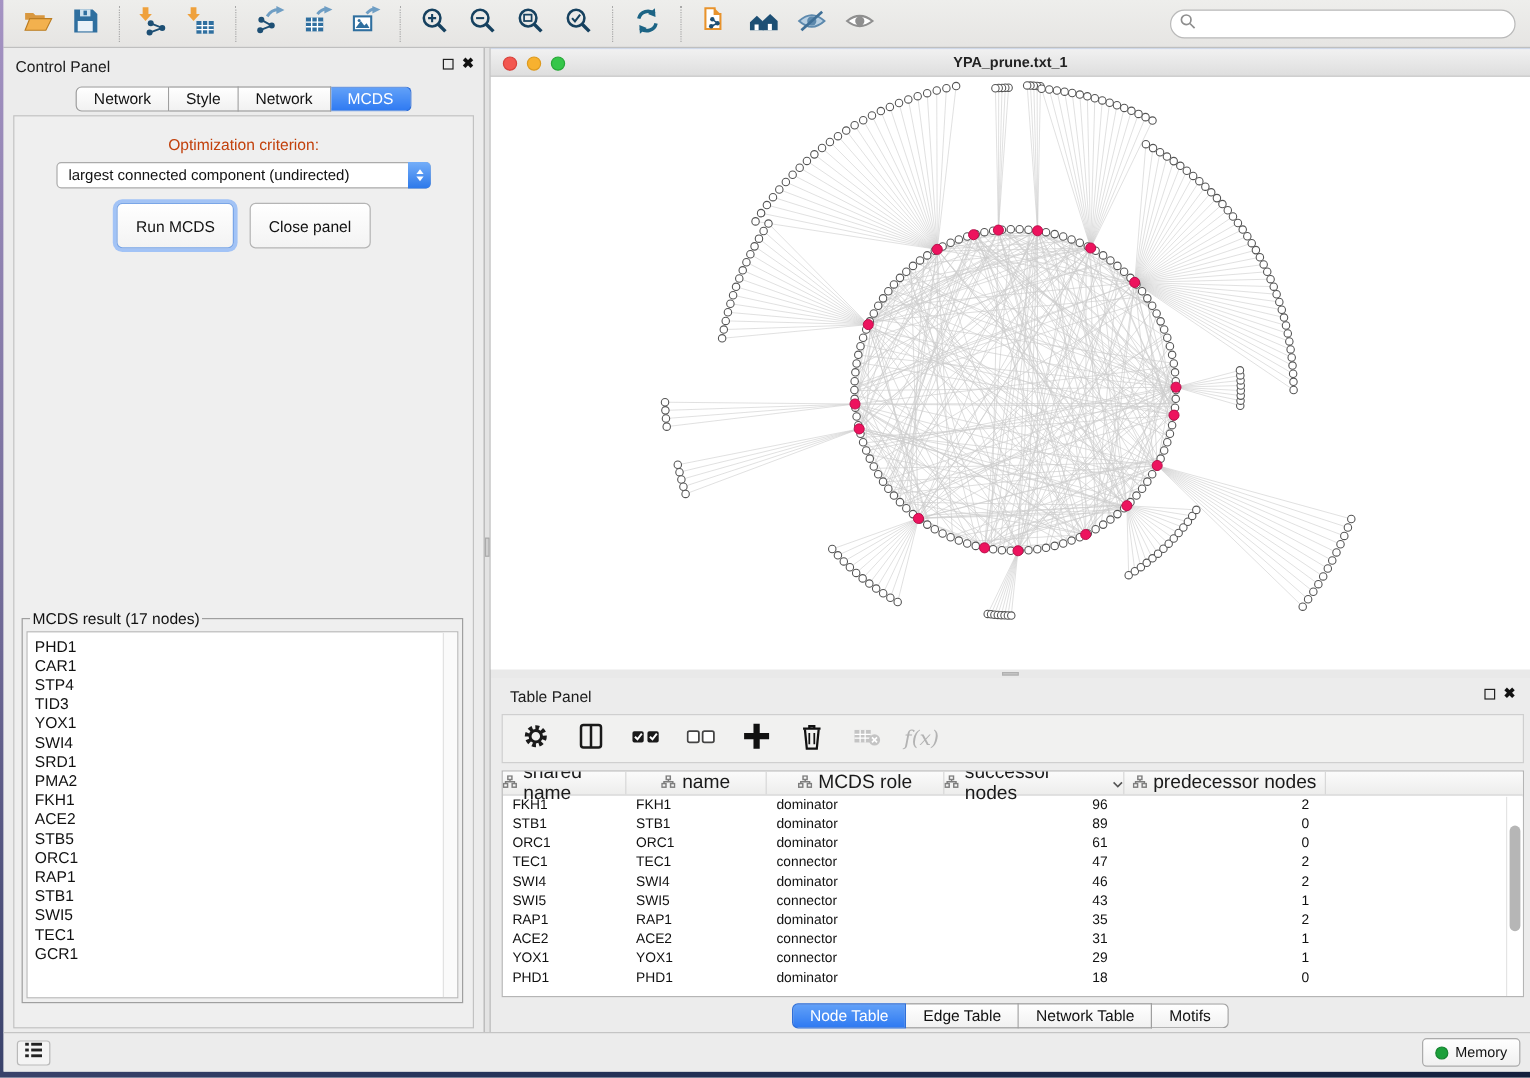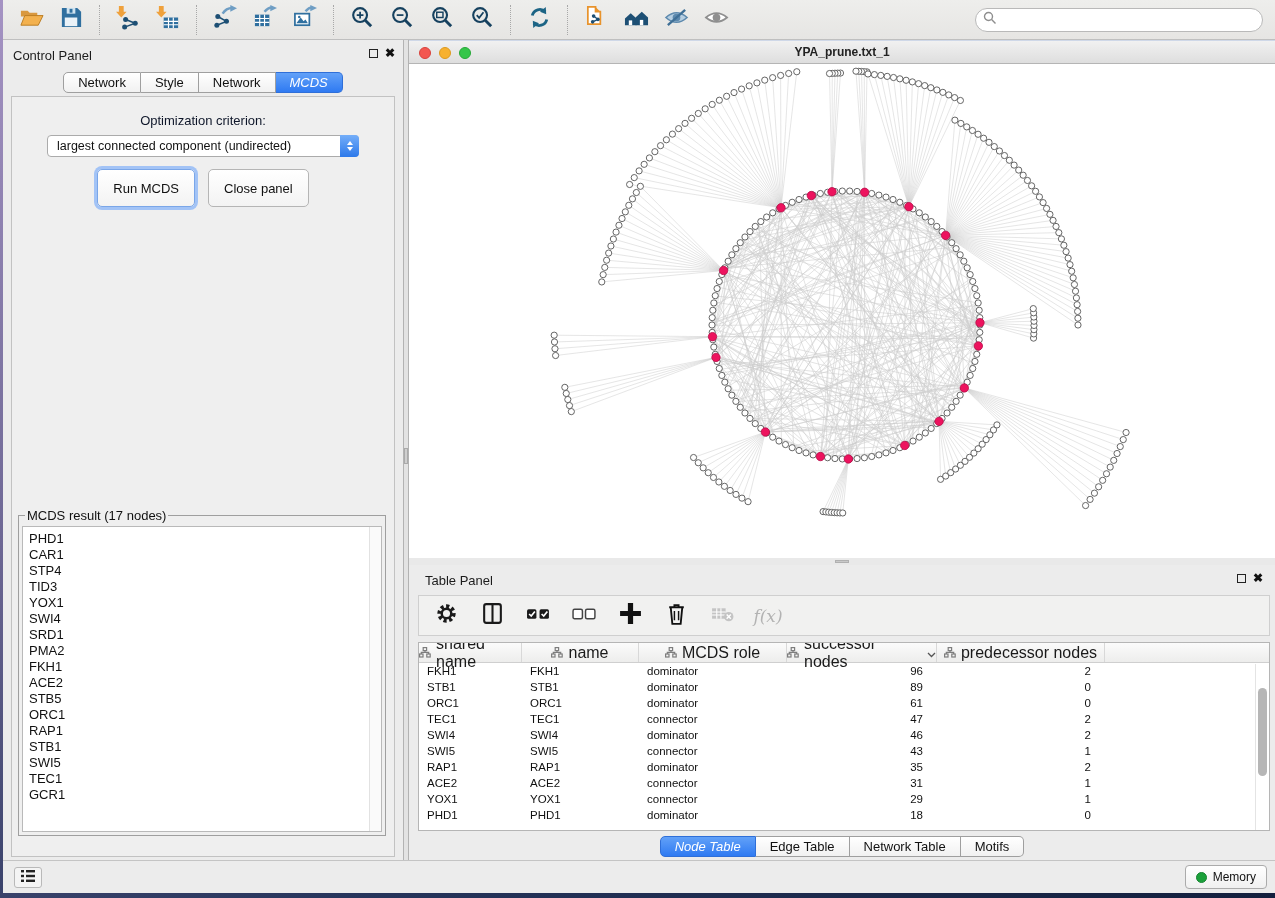--- a/index.html
+++ b/index.html
@@ -19,23 +19,23 @@
   
   .cpanel { position:absolute; left:0; top:40px; width:400px; height:820px; background:#ececec; }
   .panel-title-row { position:absolute; left:10px; top:8px; right:8px; height:16px; font-size:13px; color:#1c1c1c; }
   .panel-winbtns { position:absolute; right:8px; top:8px; display:flex; gap:7px; align-items:center; }
   .wb-float { width:9px; height:9px; border:1.5px solid #222; }
   .wb-close { font-size:12px; font-weight:bold; color:#111; line-height:10px; cursor:pointer; }
   .tabs { position:absolute; left:0; right:0; top:32px; display:flex; justify-content:center; }
   .tab { height:21px; line-height:19px; padding:0 14px; font-size:13px; background:linear-gradient(#ffffff,#f1f1f1); border:1px solid #9f9f9f; border-left:none; color:#111; cursor:pointer; }
   .tab:first-child { border-left:1px solid #9f9f9f; border-radius:5px 0 0 5px; }
   .tab:last-child { border-radius:0 5px 5px 0; }
-  .tab.sel { background:linear-gradient(#62a1f8,#2f7af2); color:#fff; border-color:#2f6fd8;font-style:italic; }
+  .tab.sel { background:linear-gradient(#62a1f8,#2f7af2); color:#fff; border-color:#2f6fd8; }
   .cp-content { position:absolute; left:8px; right:8px; top:56px; bottom:3px; background:#efefef; border:1px solid #c2c2c2; }
-  .opt-label { margin-top:16px; text-align:center; font-size:13px; color:#0f172a; }
+  .opt-label { margin-top:16px; text-align:center; font-size:13px; color:#c2410c; }
   .selectbox { position:relative; margin:7px auto 0 auto; width:312px; height:22px; background:#fff; border:1px solid #ababab; border-radius:4px; font-size:12.5px; line-height:20px; padding-left:9px; color:#111; cursor:pointer; }
   .sel-cap { position:absolute; right:-1px; top:-1px; width:19px; height:22px; border-radius:0 4px 4px 0; background:linear-gradient(#74aef9,#2d79ea); display:flex; flex-direction:column; align-items:center; justify-content:center; gap:2px; }
   .sel-cap i { display:block; width:0; height:0; border-left:3.5px solid transparent; border-right:3.5px solid transparent; }
   .sel-cap .up { border-bottom:4px solid #fff; }
   .sel-cap .dn { border-top:4px solid #fff; }
   .btnrow { margin-top:12px; display:flex; justify-content:center; gap:13px; }
   .mbtn { height:38px; padding:4px 15px; font-size:13px; color:#111; background:linear-gradient(#ffffff,#f3f3f3); border:1px solid #b5b5b5; border-radius:5px; cursor:pointer; }
   .mbtn.focused { box-shadow:0 0 0 3px rgba(110,165,250,.6); border-color:#7aa6e8; }
   .resultbox { position:absolute; left:6px; right:8px; top:411px; bottom:20px; border:1px solid #9f9f9f; background:#efefef; padding:0; }
   .resultbox legend { font-size:13px; color:#111; margin-left:6px; padding:0 2px; }

